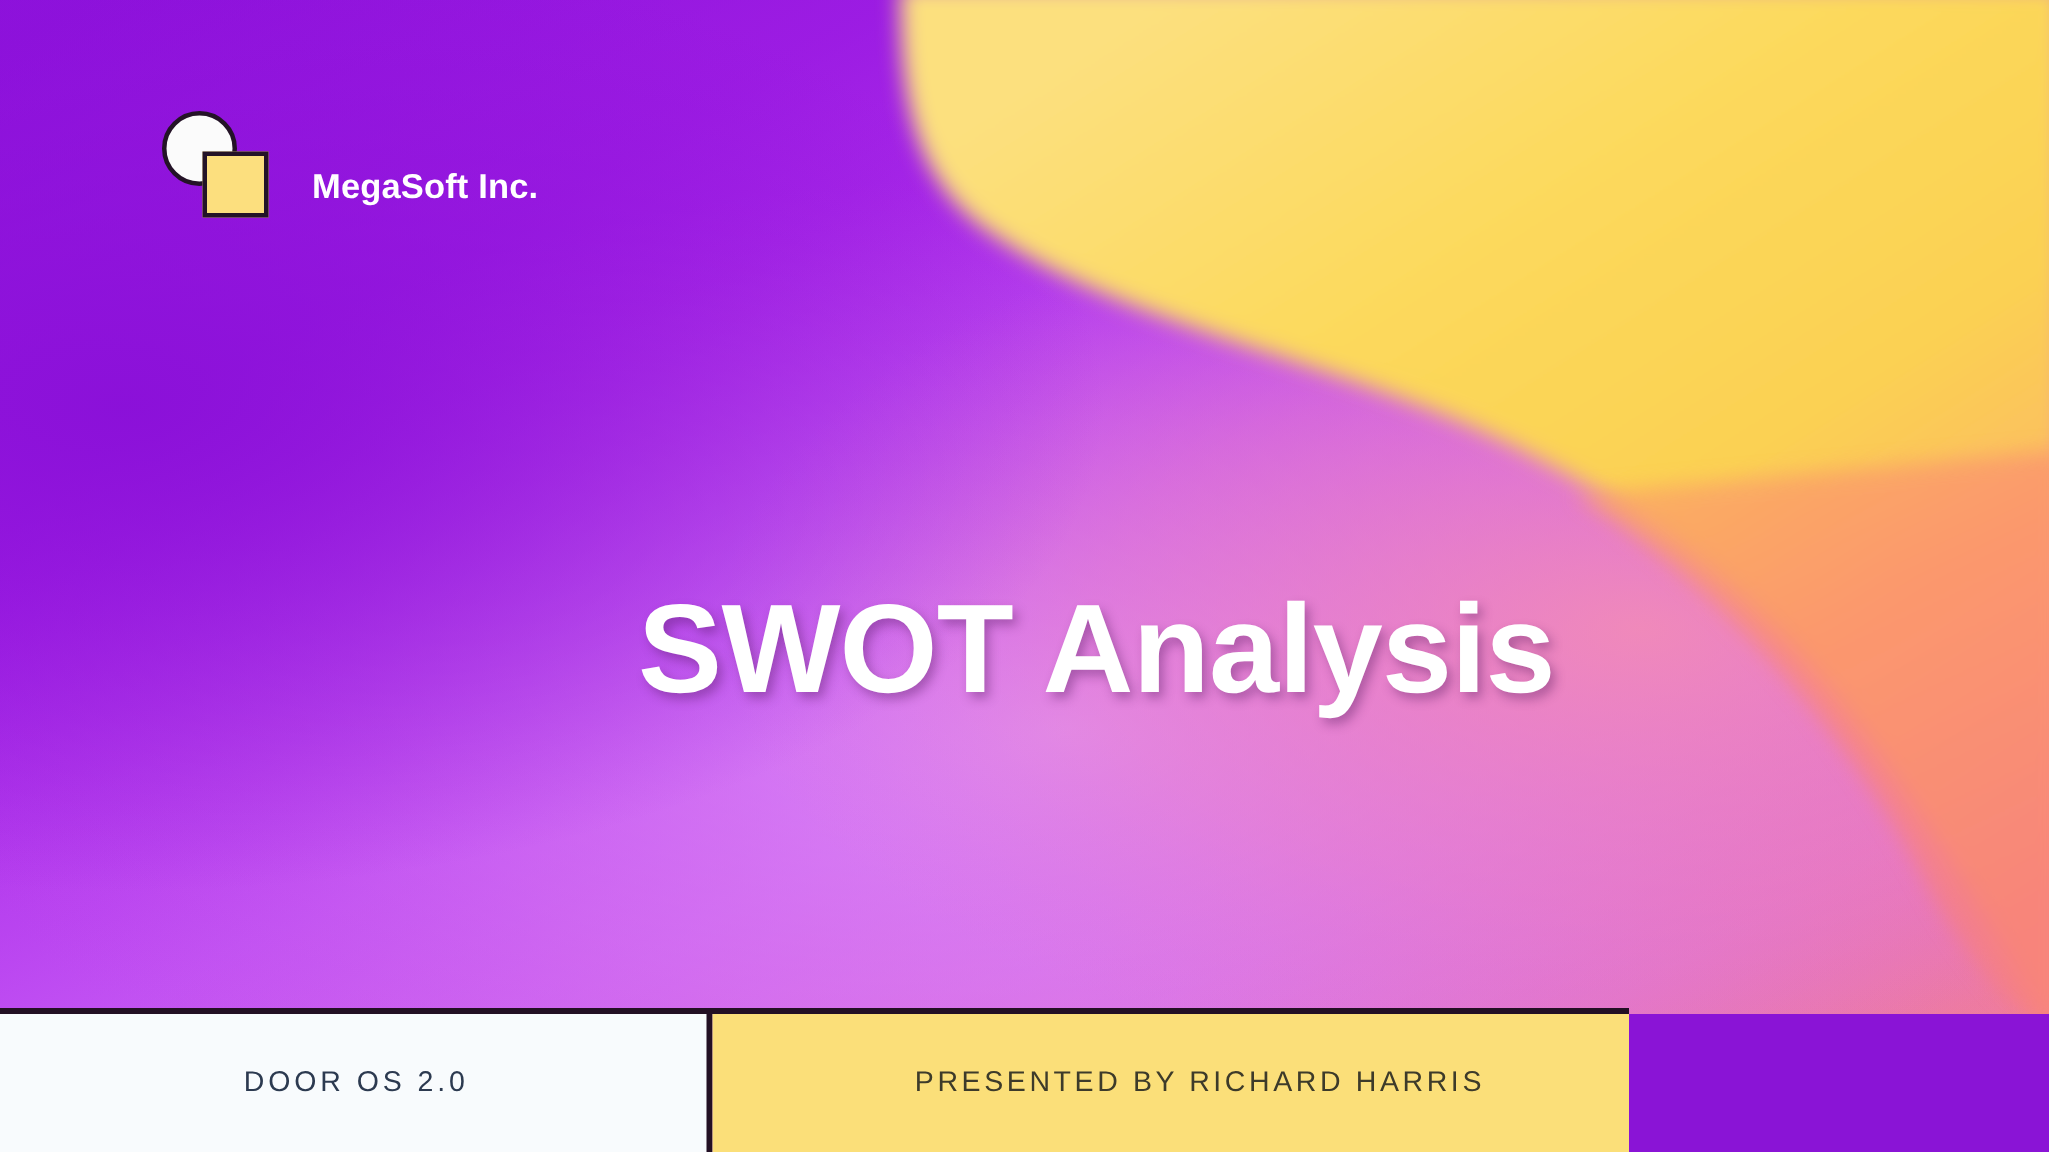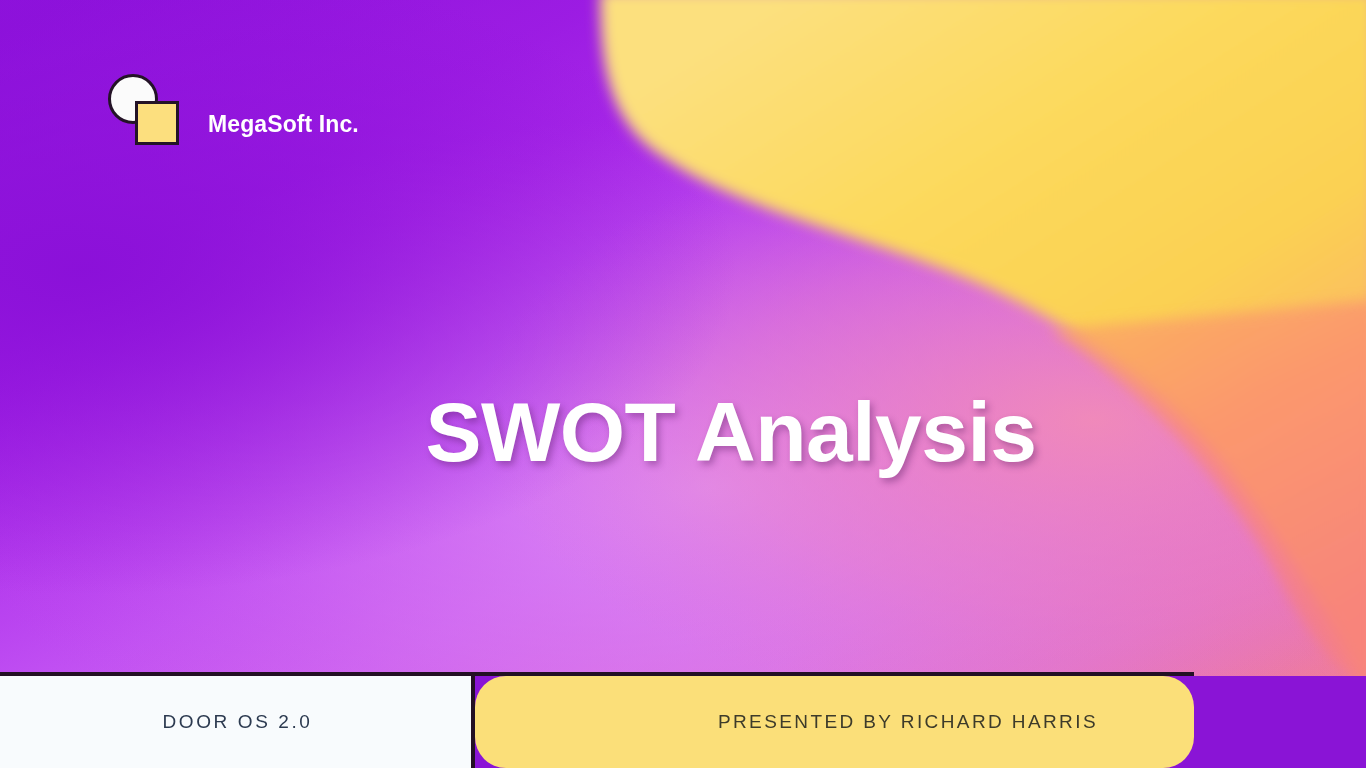--- a/index.html
+++ b/index.html
@@ -101,21 +101,21 @@
     line-height: 1.1;
     text-shadow: 3px 4px 7px rgba(80, 20, 90, 0.38);
     white-space: nowrap;
   }
 
   
   .footer {
     position: absolute;
     left: 0;
     top: 672px;
-    width: 1194px;
+    width: 1086px;
     height: 96px;
     display: flex;
     border-top: 4px solid #231024;
     box-sizing: border-box;
   }
   .footer-left {
     width: 475px;
     flex: 0 0 475px;
     background: #f8fbfd;
     display: flex;
@@ -132,21 +132,20 @@
     padding-left: 4px;
   }
   .footer-right {
     flex: 1 1 auto;
     background: #fbdf79;
     display: flex;
     align-items: center;
     justify-content: flex-end;
     box-sizing: border-box;
     padding-right: 96px;
-    border-radius: 31px;
   }
   .footer-right-text {
     color: #3d3b2a;
     font-size: 19px;
     letter-spacing: 2.4px;
     white-space: nowrap;
   }
 </style>
 </head>
 <body>

